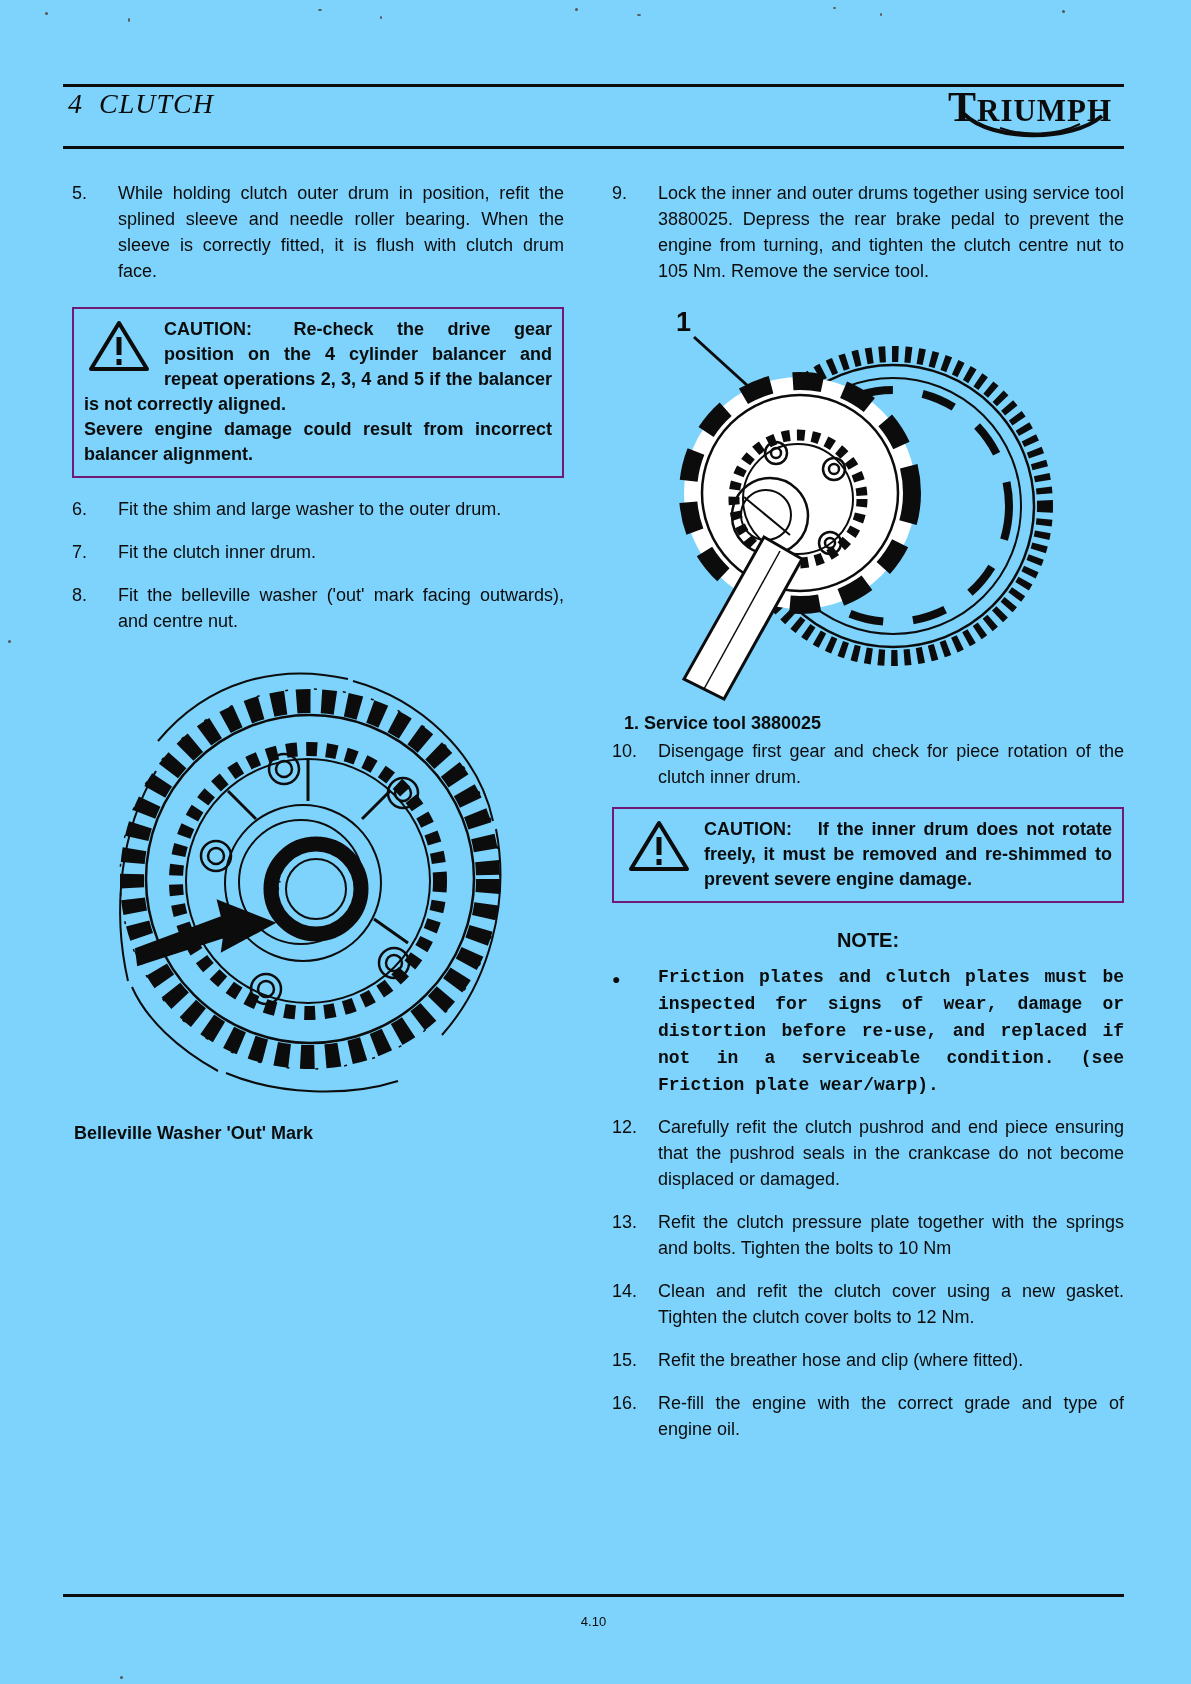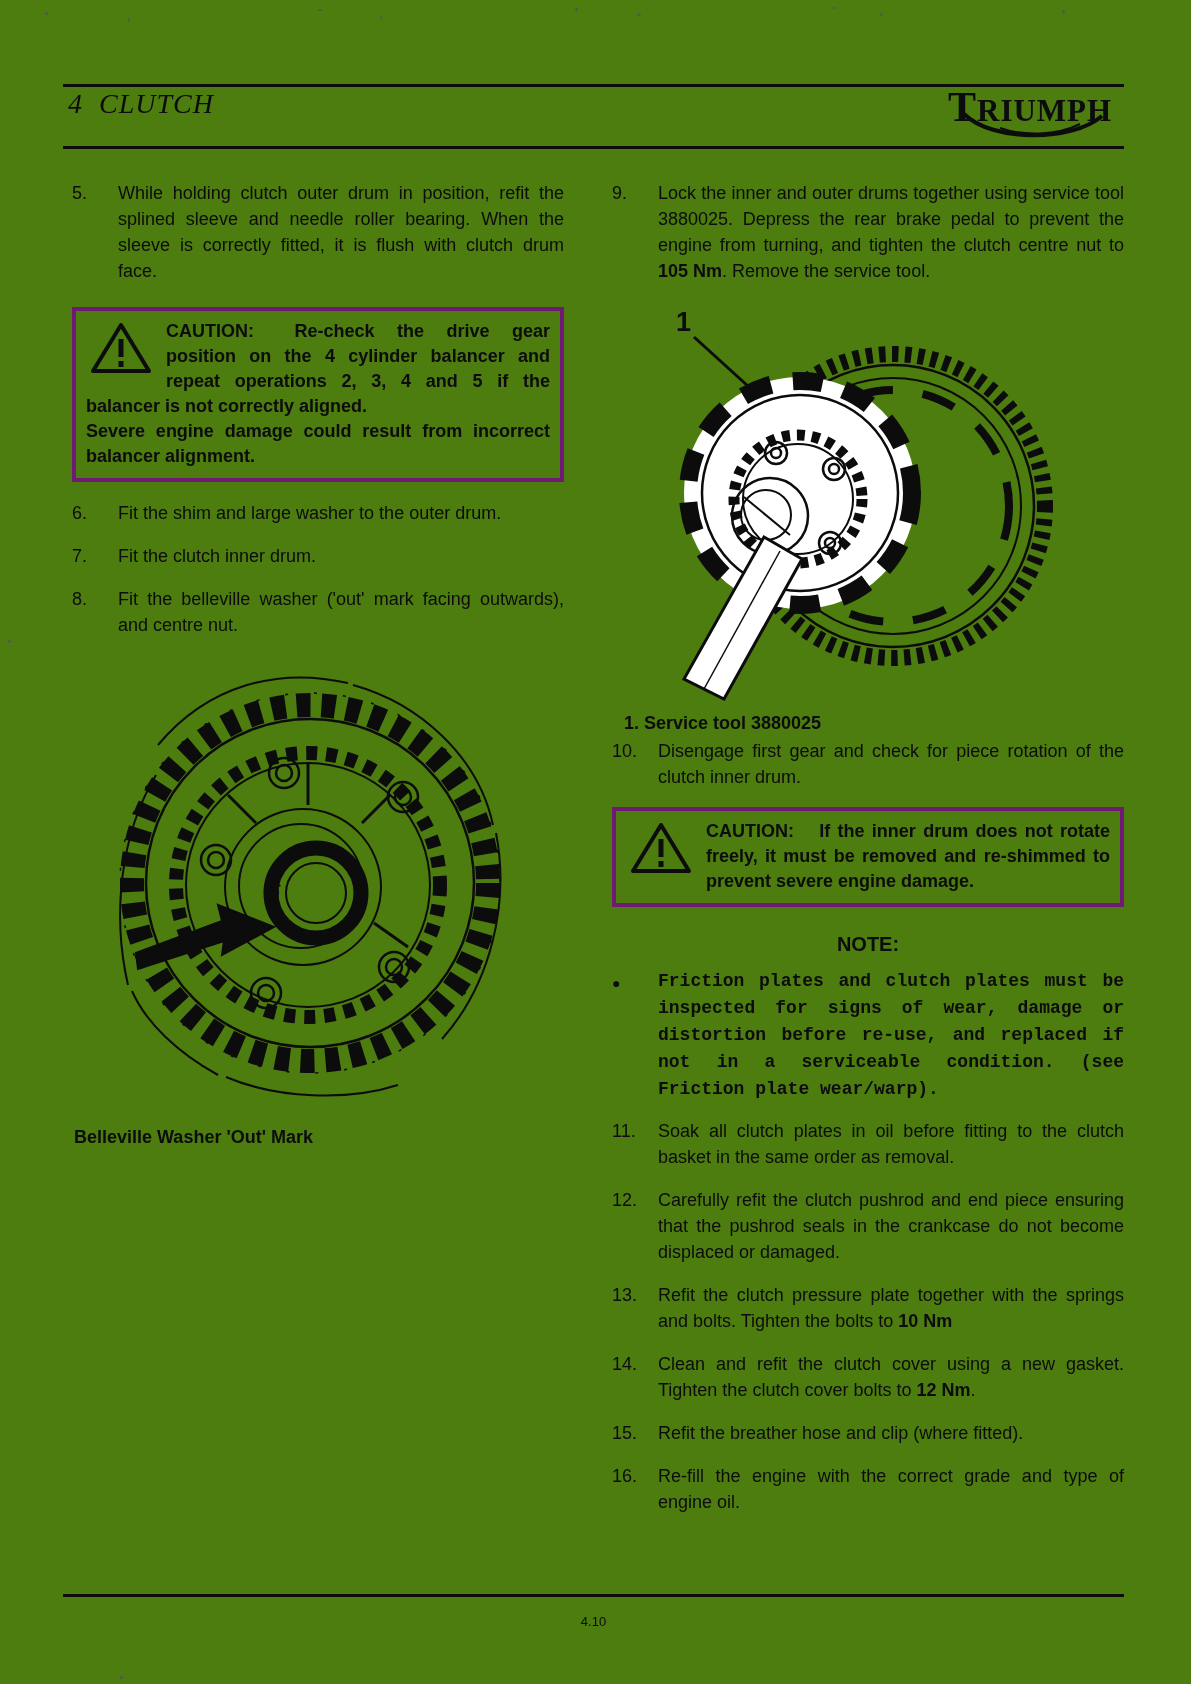--- a/index.html
+++ b/index.html
@@ -1,19 +1,19 @@
 <!DOCTYPE html>
 <html><head>
 <meta charset="utf-8">
 <style>
   html,body{margin:0;padding:0;background:#e8e8e8;}
   .page{
     position:relative;
     width:1191px;height:1684px;
-    background:#4d7c0f;
+    background:#7dd3fc;
     font-family:"Liberation Sans","DejaVu Sans",sans-serif;
     color:#0c0c0c;
     overflow:hidden;
   }
   .rule{position:absolute;background:#0c0c0c;}
   .rule-top{left:63px;top:84px;width:1061px;height:3px;}
   .rule-header{left:63px;top:146px;width:1061px;height:3px;}
   .rule-bottom{left:63px;top:1594px;width:1061px;height:3px;}
   .section-title{
     position:absolute;left:68px;top:88px;
@@ -28,23 +28,23 @@
     display:block;line-height:1;
   }
   .logo-text::first-letter{font-size:42px;}
   .logo-swoosh{position:absolute;left:14px;top:26px;}
   .col{position:absolute;top:180px;}
   .col-left{left:72px;width:492px;}
   .col-right{left:612px;width:512px;}
   .step{display:flex;margin-bottom:17px;font-size:18px;line-height:26px;}
   .step .num{flex:0 0 46px;}
   .step .txt{flex:1;text-align:justify;}
-  .step .txt b{font-weight:bold;}
+  .step .txt b{font-weight:normal;}
   .caution{
-    border:4px solid #701a75;
+    border:2px solid #701a75;
     padding:8px 10px 9px 10px;
     font-weight:bold;font-size:18px;line-height:25px;
     text-align:justify;
     margin:23px 0 18px 0;
   }
   .caution .tri{float:left;margin:2px 14px 2px 4px;}
   .caution .cap{margin-right:18px;}
   .fig{display:block;}
   .fig-caption{font-weight:bold;font-size:18px;}
   .cap-left{margin:24px 0 0 2px;}
@@ -220,24 +220,20 @@
       <span class="cap">CAUTION:</span>
       <span>If the inner drum does not rotate freely, it must be removed and re-shimmed to prevent severe engine damage.</span>
     </div>
 
     <div class="note-head">NOTE:</div>
     <div class="note-item">
       <span class="num">●</span>
       <span class="txt">Friction plates and  clutch plates must be inspected for signs of wear, damage or distortion before re-use, and replaced if not in a serviceable condition. (see Friction plate wear/warp).</span>
     </div>
 
-    <div class="step" style="margin-top:14px;">
-      <span class="num">11.</span>
-      <span class="txt">Soak all clutch plates in oil before fitting to the clutch basket in the same order as removal.</span>
-    </div>
     <div class="step">
       <span class="num">12.</span>
       <span class="txt">Carefully refit the clutch pushrod and end piece ensuring that the pushrod seals in the crankcase do not become displaced or damaged.</span>
     </div>
     <div class="step">
       <span class="num">13.</span>
       <span class="txt"><span>Refit the clutch pressure plate together with the springs and bolts.  Tighten the bolts to </span><b>10 Nm</b><span></span></span>
     </div>
     <div class="step">
       <span class="num">14.</span>

